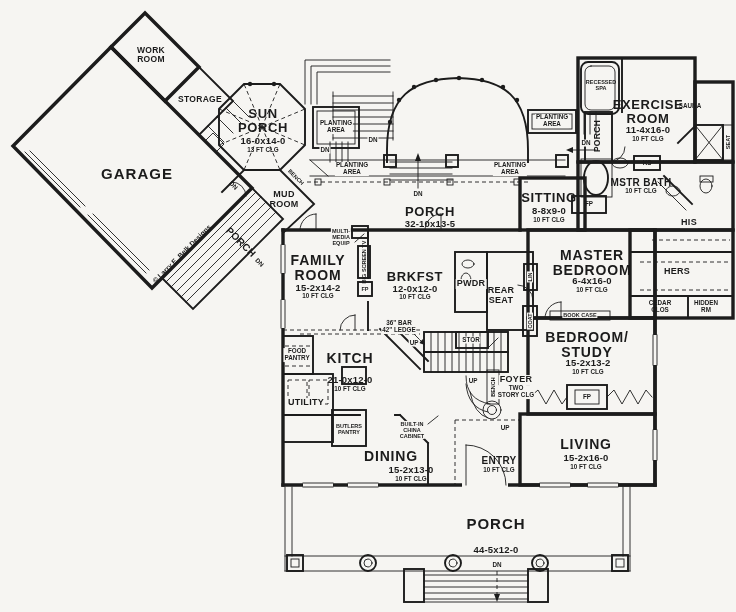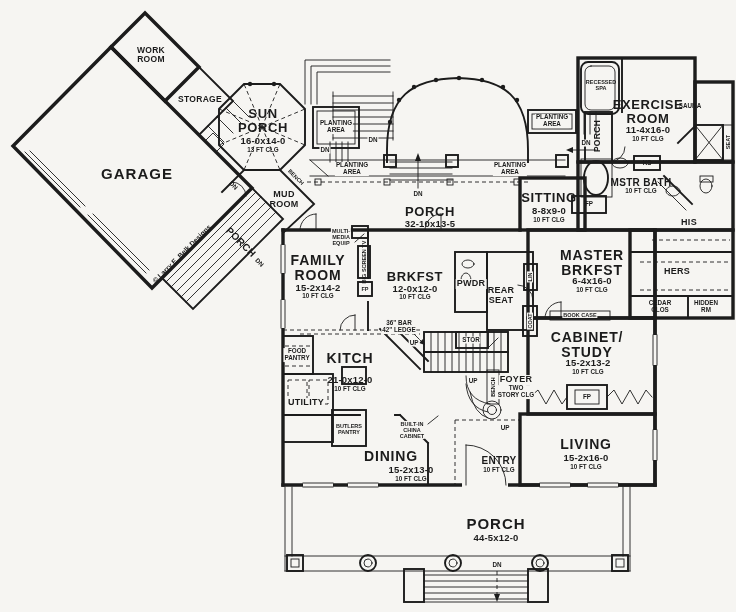--- a/index.html
+++ b/index.html
@@ -278,27 +278,27 @@
   <div class="lbl f6" style="left:589px;top:204px">FP</div>
 
   <div class="lbl f9 bg" style="left:689px;top:223px">HIS</div>
   <div class="lbl f9 bg" style="left:677px;top:272px">HERS</div>
   <div class="lbl f6" style="left:660px;top:307px">CEDAR
 CLOS</div>
   <div class="lbl f6" style="left:706px;top:307px">HIDDEN
 RM</div>
 
   <div class="lbl f14" style="left:592px;top:263px">MASTER
-BRKFST</div>
+BEDROOM</div>
   <div class="lbl dim" style="left:592px;top:281px">6-4x16-0</div>
   <div class="lbl f6" style="left:592px;top:290px">10 FT CLG</div>
 
   <div class="lbl f5 bg" style="left:580px;top:315px">BOOK CASE</div>
 
-  <div class="lbl f14" style="left:587px;top:345px">CABINET/
+  <div class="lbl f14" style="left:587px;top:345px">BEDROOM/
 STUDY</div>
   <div class="lbl dim" style="left:588px;top:363px">15-2x13-2</div>
   <div class="lbl f6" style="left:588px;top:372px">10 FT CLG</div>
   <div class="lbl f6" style="left:587px;top:397px">FP</div>
 
   <div class="lbl f14" style="left:586px;top:445px">LIVING</div>
   <div class="lbl dim" style="left:586px;top:458px">15-2x16-0</div>
   <div class="lbl f6" style="left:586px;top:467px">10 FT CLG</div>
 
   <div class="lbl f14" style="left:318px;top:268px">FAMILY
@@ -344,21 +344,21 @@
   <div class="lbl f5 r90 bg" style="left:493px;top:387px">BENCH</div>
 
   <div class="lbl f10" style="left:499px;top:460px">ENTRY</div>
   <div class="lbl f6" style="left:499px;top:470px">10 FT CLG</div>
 
   <div class="lbl f14" style="left:391px;top:457px">DINING</div>
   <div class="lbl dim" style="left:411px;top:470px">15-2x13-0</div>
   <div class="lbl f6" style="left:411px;top:479px">10 FT CLG</div>
 
   <div class="lbl f15" style="left:496px;top:524px">PORCH</div>
-  <div class="lbl dim" style="left:496px;top:538px">44-5x12-0</div>
+  <div class="lbl dim" style="left:496px;top:550px">44-5x12-0</div>
 
   <div class="lbl f10 r45" style="left:241px;top:242px">PORCH</div>
   <div class="lbl f5 r45 bg" style="left:296px;top:177px">BENCH</div>
   <div class="lbl f7 rm45" style="left:182px;top:254px">© Larry E. Belk Designs</div>
 
   <div class="lbl f6 bg" style="left:414px;top:343px">UP</div>
   <div class="lbl f6 bg" style="left:473px;top:381px">UP</div>
   <div class="lbl f6 bg" style="left:505px;top:428px">UP</div>
 
   <div class="lbl f6 bg" style="left:373px;top:140px">DN</div>

